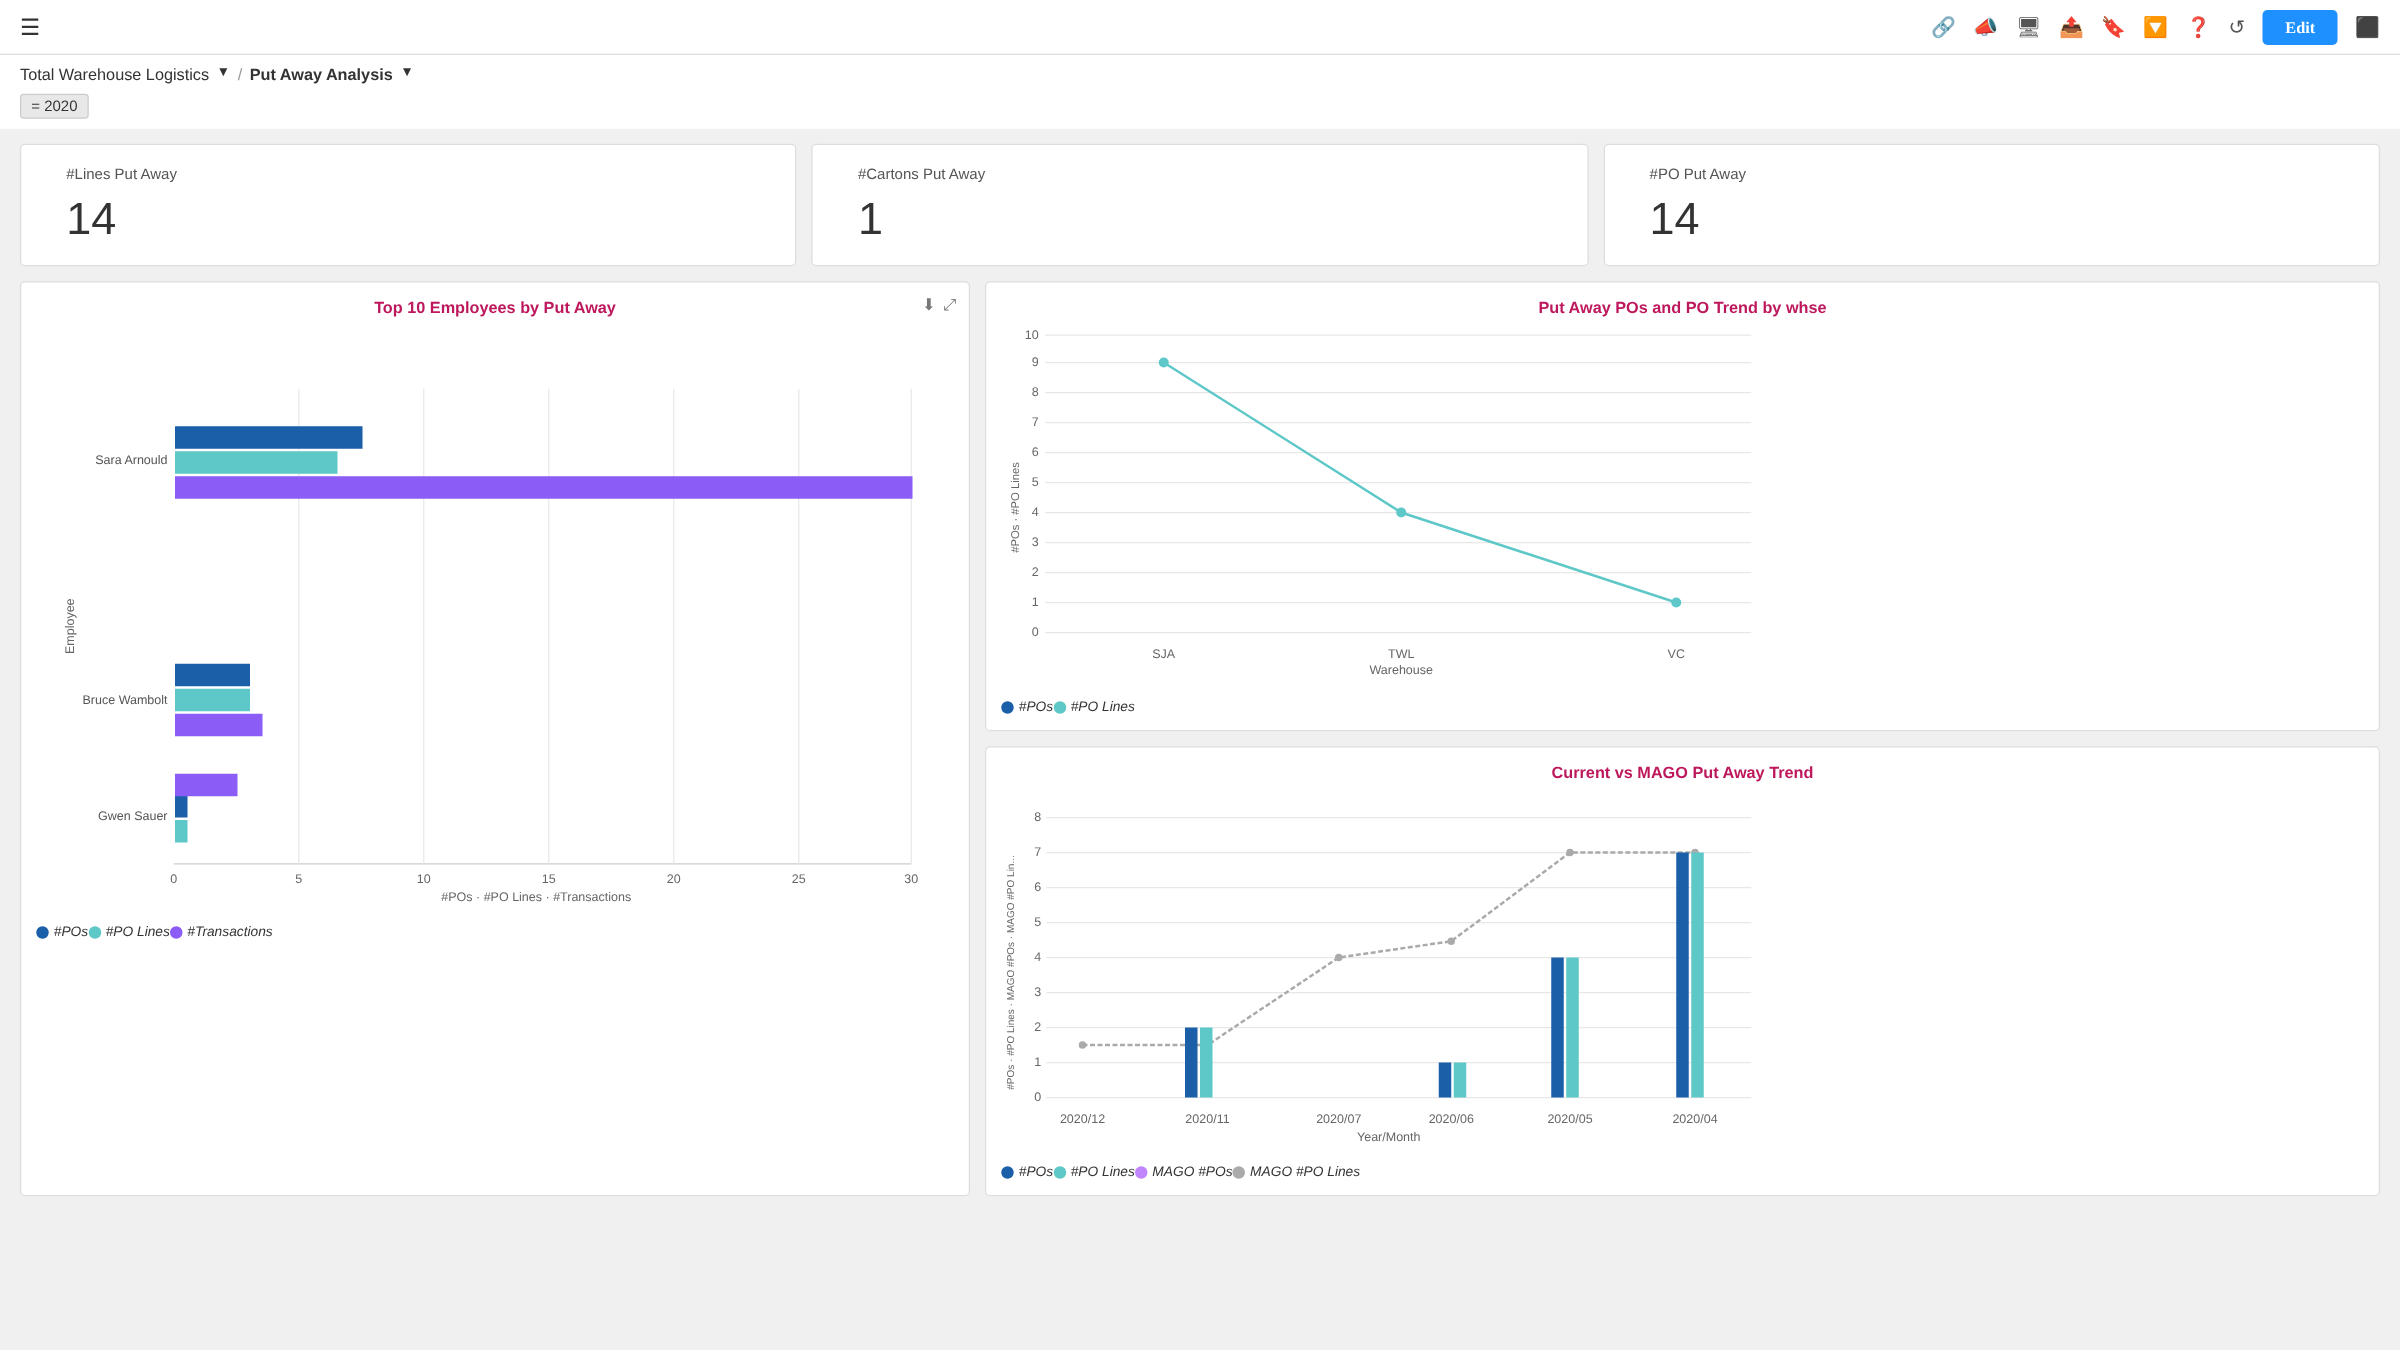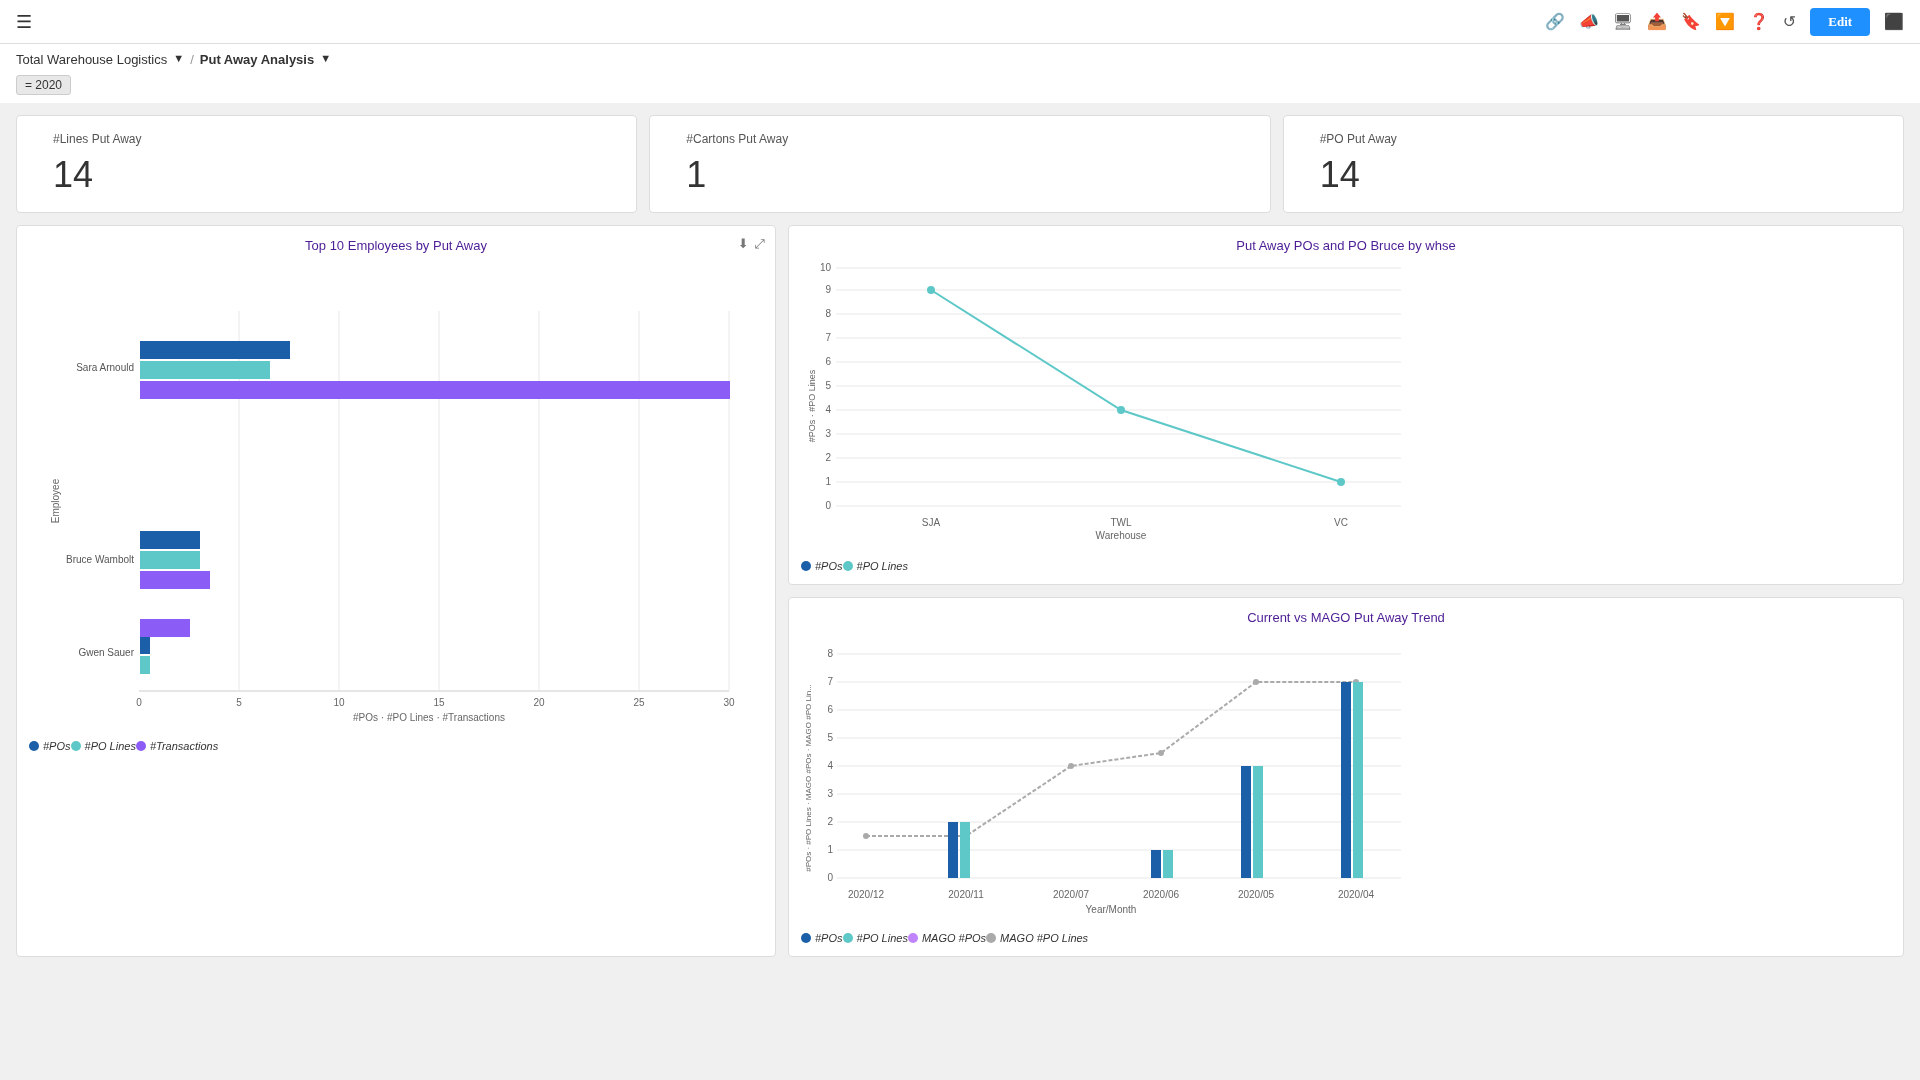--- a/index.html
+++ b/index.html
@@ -58,21 +58,21 @@
       flex: 0 0 760px; padding: 12px; position: relative;
     }
     .chart-right-col {
       display: flex; flex-direction: column; gap: 12px; flex: 1;
     }
     .chart-card {
       background: #fff; border: 1px solid #ddd; border-radius: 4px;
       padding: 12px; flex: 1; position: relative;
     }
     .chart-title {
-      text-align: center; font-size: 13px; font-weight: 400; margin-bottom: 8px; color: #4c1d95;
+      text-align: center; font-size: 13px; font-weight: 700; margin-bottom: 8px; color: #be185d;
     }
 
     
     .chart-icons {
       position: absolute; top: 10px; right: 10px; display: flex; gap: 6px;
     }
     .chart-icon-btn { font-size: 13px; color: #777; cursor: pointer; }
 
     
     .legend {
@@ -212,21 +212,21 @@
         <div class="legend-item">
           <div class="legend-dot" style="background:#8b5cf6"></div>
           <span>#Transactions</span>
         </div>
       </div>
     </div>
 
     <div class="chart-right-col">
 
       <div class="chart-card">
-        <div class="chart-title">Put Away POs and PO Bruce by whse</div>
+        <div class="chart-title">Put Away POs and PO Trend by whse</div>
 
         <svg width="620" height="290">
 
           <text x="14" y="145" transform="rotate(-90,14,145)" text-anchor="middle" class="axis-label" style="font-size:9px">#POs · #PO Lines</text>
 
           <text x="30" y="248" text-anchor="end" class="axis-tick">0</text>
           <text x="30" y="224" text-anchor="end" class="axis-tick">1</text>
           <text x="30" y="200" text-anchor="end" class="axis-tick">2</text>
           <text x="30" y="176" text-anchor="end" class="axis-tick">3</text>
           <text x="30" y="152" text-anchor="end" class="axis-tick">4</text>

